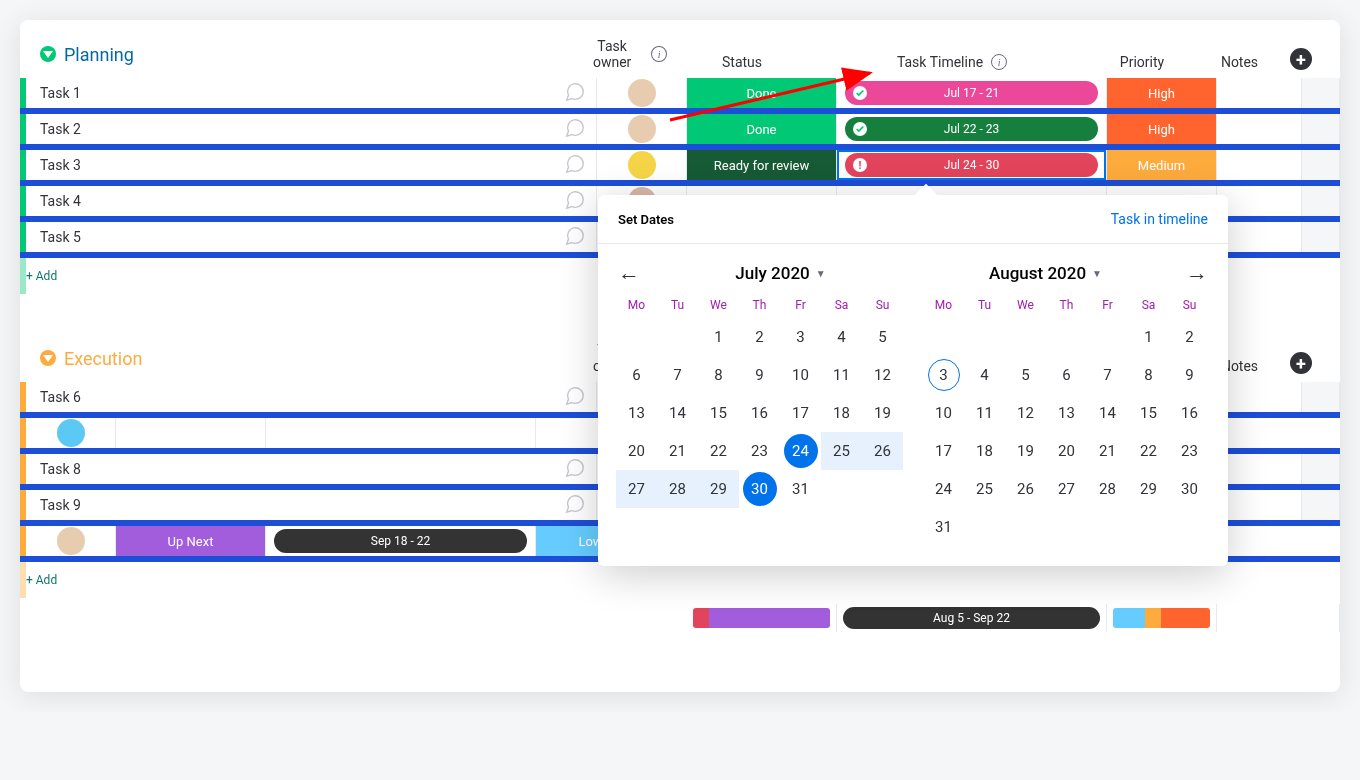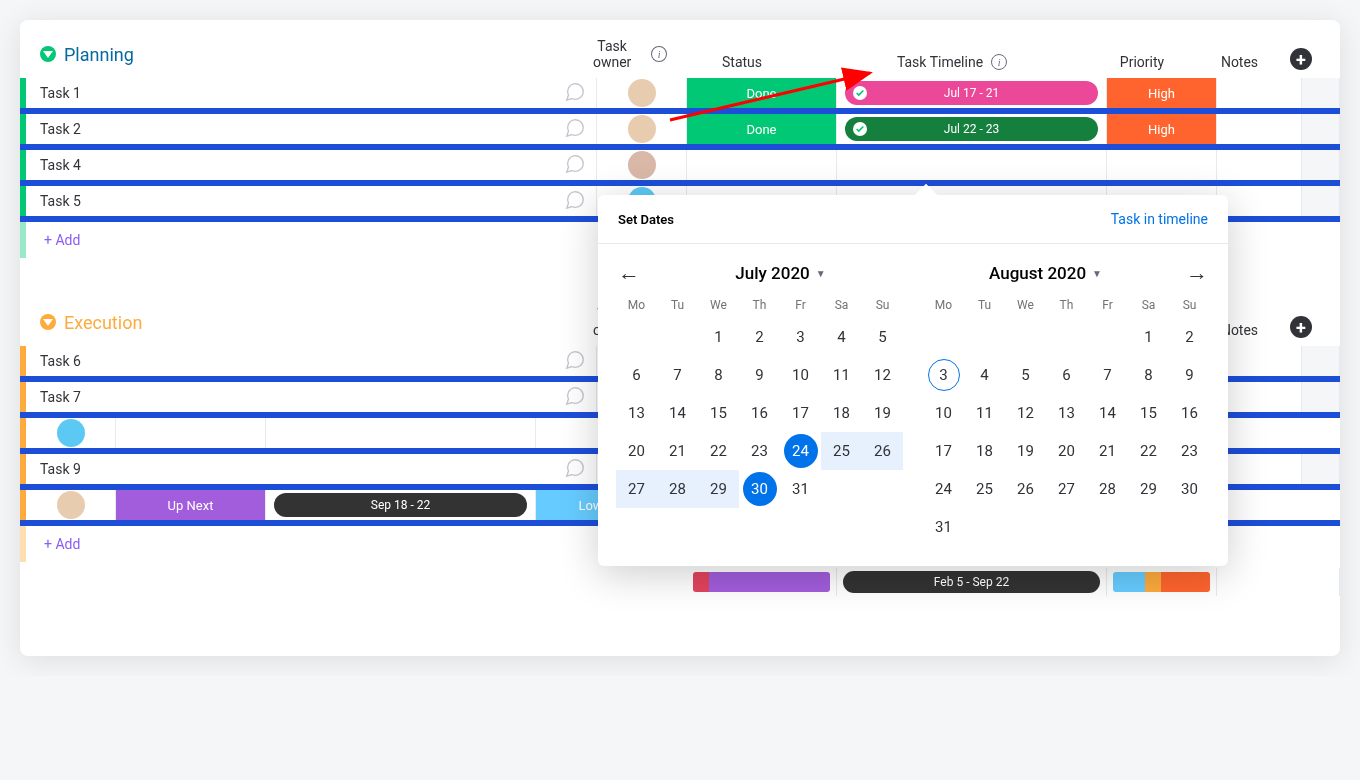--- a/index.html
+++ b/index.html
@@ -37,21 +37,21 @@
 .cell.priority{width:110px;color:#fff;font-size:13px}
 .cell.notes{width:85px}
 .cell.plus{width:38px;background:#f5f6f8}
 .avatar{width:28px;height:28px;border-radius:50%;background:#ddd;background-size:cover}
 .pill{border-radius:20px;height:24px;width:100%;display:flex;align-items:center;justify-content:center;color:#fff;font-size:12px;position:relative}
 .pill-icon{position:absolute;left:8px;width:14px;height:14px;border-radius:50%;display:flex;align-items:center;justify-content:center}
 .add-row{display:flex;height:36px;align-items:center}
 .add-row .bar{width:6px;height:100%;opacity:0.4}
 .planning .add-row .bar{background:#00c875}
 .execution .add-row .bar{background:#fdab3d}
-.add-row span{padding-left:18px;color:#8b5cf6;font-size:14px}
+.add-row span{color:#0f766e;font-size:12px}
 .selected-cell{box-shadow:inset 0 0 0 2px #0073ea}
 .summary-row{display:flex;height:28px;margin-top:6px}
 .summary-row .spacer{flex:1}
 .summary-cell{border-right:1px solid #e6e9ef;display:flex;align-items:center;padding:0 6px}
 .summary-cell.status{width:150px}
 .summary-cell.timeline{width:270px}
 .summary-cell.priority{width:110px}
 .summary-cell.pad{width:123px}
 .stack{display:flex;width:100%;height:20px;border-radius:3px;overflow:hidden}
 .stack div{height:100%}
@@ -64,21 +64,21 @@
 .dp-title{font-weight:600;font-size:13px}
 .dp-link{color:#0073ea;font-size:14px}
 .dp-nav{display:flex;align-items:center;padding:16px 20px 6px}
 .dp-arrow-btn{width:30px;font-size:22px;color:#323338;cursor:pointer}
 .dp-months{flex:1;display:flex}
 .dp-month-label{flex:1;text-align:center;font-size:17px;font-weight:500;display:flex;align-items:center;justify-content:center;gap:6px}
 .dp-tri{font-size:10px;color:#676879}
 .dp-cal{display:flex;padding:0 18px 20px;gap:20px}
 .month{flex:1}
 .wk{display:grid;grid-template-columns:repeat(7,1fr);text-align:center}
-.wk.dow div{font-size:12px;color:#737373;padding:6px 0}
+.wk.dow div{font-size:12px;color:#a21caf;padding:6px 0}
 .wk.days div{font-size:15px;color:#323338;height:38px;display:flex;align-items:center;justify-content:center;position:relative}
 .d-sel{background:#e6f1fd}
 .d-cap{background:#0073ea!important;color:#fff!important;border-radius:50%;width:34px!important;height:34px!important;margin:2px auto}
 .d-today{border:1.5px solid #0073ea;border-radius:50%;width:32px!important;height:32px!important;margin:3px auto}
 
 
 .red-arrow{position:absolute;top:45px;left:640px;pointer-events:none;z-index:5}
 </style>
 </head>
 <body>
@@ -147,20 +147,36 @@
                   <polyline points="20 6 9 17 4 12"></polyline>
                 </svg>
               </span>Jul 22 - 23</div>
           </div>
           <div class="cell priority" style="background:#ff642e">High</div>
           <div class="cell notes"></div>
           <div class="cell plus"></div>
         </div>
         <div class="row">
           <div class="row-bar"></div>
+          <div class="row-name">Task 3<span class="chat-icon"><svg viewBox="0 0 24 24">
+                <path d="M21 11.5a8.38 8.38 0 0 1-8.5 8.5 8.5 8.5 0 0 1-3.9-.9L3 21l1.9-5.7a8.5 8.5 0 1 1 16.1-3.8z"></path>
+              </svg></span></div>
+          <div class="cell owner">
+            <div class="avatar" style="background:#f5d547"></div>
+          </div>
+          <div class="cell status" style="background:#175a36">Ready for review</div>
+          <div class="cell timeline selected-cell">
+            <div class="pill" style="background:#e2445c"><span class="pill-icon" style="background:#fff;color:#e2445c;font-weight:bold;font-size:11px">!</span>Jul 24 - 30</div>
+          </div>
+          <div class="cell priority" style="background:#fdab3d">Medium</div>
+          <div class="cell notes"></div>
+          <div class="cell plus"></div>
+        </div>
+        <div class="row">
+          <div class="row-bar"></div>
           <div class="row-name">Task 4<span class="chat-icon"><svg viewBox="0 0 24 24">
                 <path d="M21 11.5a8.38 8.38 0 0 1-8.5 8.5 8.5 8.5 0 0 1-3.9-.9L3 21l1.9-5.7a8.5 8.5 0 1 1 16.1-3.8z"></path>
               </svg></span></div>
           <div class="cell owner">
             <div class="avatar" style="background:#d9b8a8"></div>
           </div>
           <div class="cell status"></div>
           <div class="cell timeline"></div>
           <div class="cell priority"></div>
           <div class="cell notes"></div>
@@ -211,34 +227,34 @@
             <div class="avatar" style="background:#f0e6dc"></div>
           </div>
           <div class="cell status"></div>
           <div class="cell timeline"></div>
           <div class="cell priority"></div>
           <div class="cell notes"></div>
           <div class="cell plus"></div>
         </div>
         <div class="row">
           <div class="row-bar"></div>
-          <div class="row-name">Task 7<span class="chat-icon"><svg viewBox="0 0 24 24">
-                <path d="M21 11.5a8.38 8.38 0 0 1-8.5 8.5 8.5 8.5 0 0 1-3.9-.9L3 21l1.9-5.7a8.5 8.5 0 1 1 16.1-3.8z"></path>
-              </svg></span></div>
           <div class="cell owner">
             <div class="avatar" style="background:#5cc9f5"></div>
           </div>
           <div class="cell status"></div>
           <div class="cell timeline"></div>
           <div class="cell priority"></div>
           <div class="cell notes"></div>
           <div class="cell plus"></div>
         </div>
         <div class="row">
           <div class="row-bar"></div>
+          <div class="row-name">Task 8<span class="chat-icon"><svg viewBox="0 0 24 24">
+                <path d="M21 11.5a8.38 8.38 0 0 1-8.5 8.5 8.5 8.5 0 0 1-3.9-.9L3 21l1.9-5.7a8.5 8.5 0 1 1 16.1-3.8z"></path>
+              </svg></span></div>
           <div class="cell owner">
             <div class="avatar" style="background:#5cc9f5"></div>
           </div>
           <div class="cell status"></div>
           <div class="cell timeline"></div>
           <div class="cell priority"></div>
           <div class="cell notes"></div>
           <div class="cell plus"></div>
         </div>
         <div class="row">
@@ -274,21 +290,21 @@
         </div>
         <div class="summary-row">
           <div class="spacer"></div>
           <div class="summary-cell status">
             <div class="stack">
               <div style="background:#e2445c;width:12%"></div>
               <div style="background:#a25ddc;width:88%"></div>
             </div>
           </div>
           <div class="summary-cell timeline">
-            <div class="sum-pill">Feb 5 - Sep 22</div>
+            <div class="sum-pill">Aug 5 - Sep 22</div>
           </div>
           <div class="summary-cell priority">
             <div class="stack">
               <div style="background:#66ccff;width:33%"></div>
               <div style="background:#fdab3d;width:17%"></div>
               <div style="background:#ff642e;width:50%"></div>
             </div>
           </div>
           <div class="summary-cell pad"></div>
         </div>

